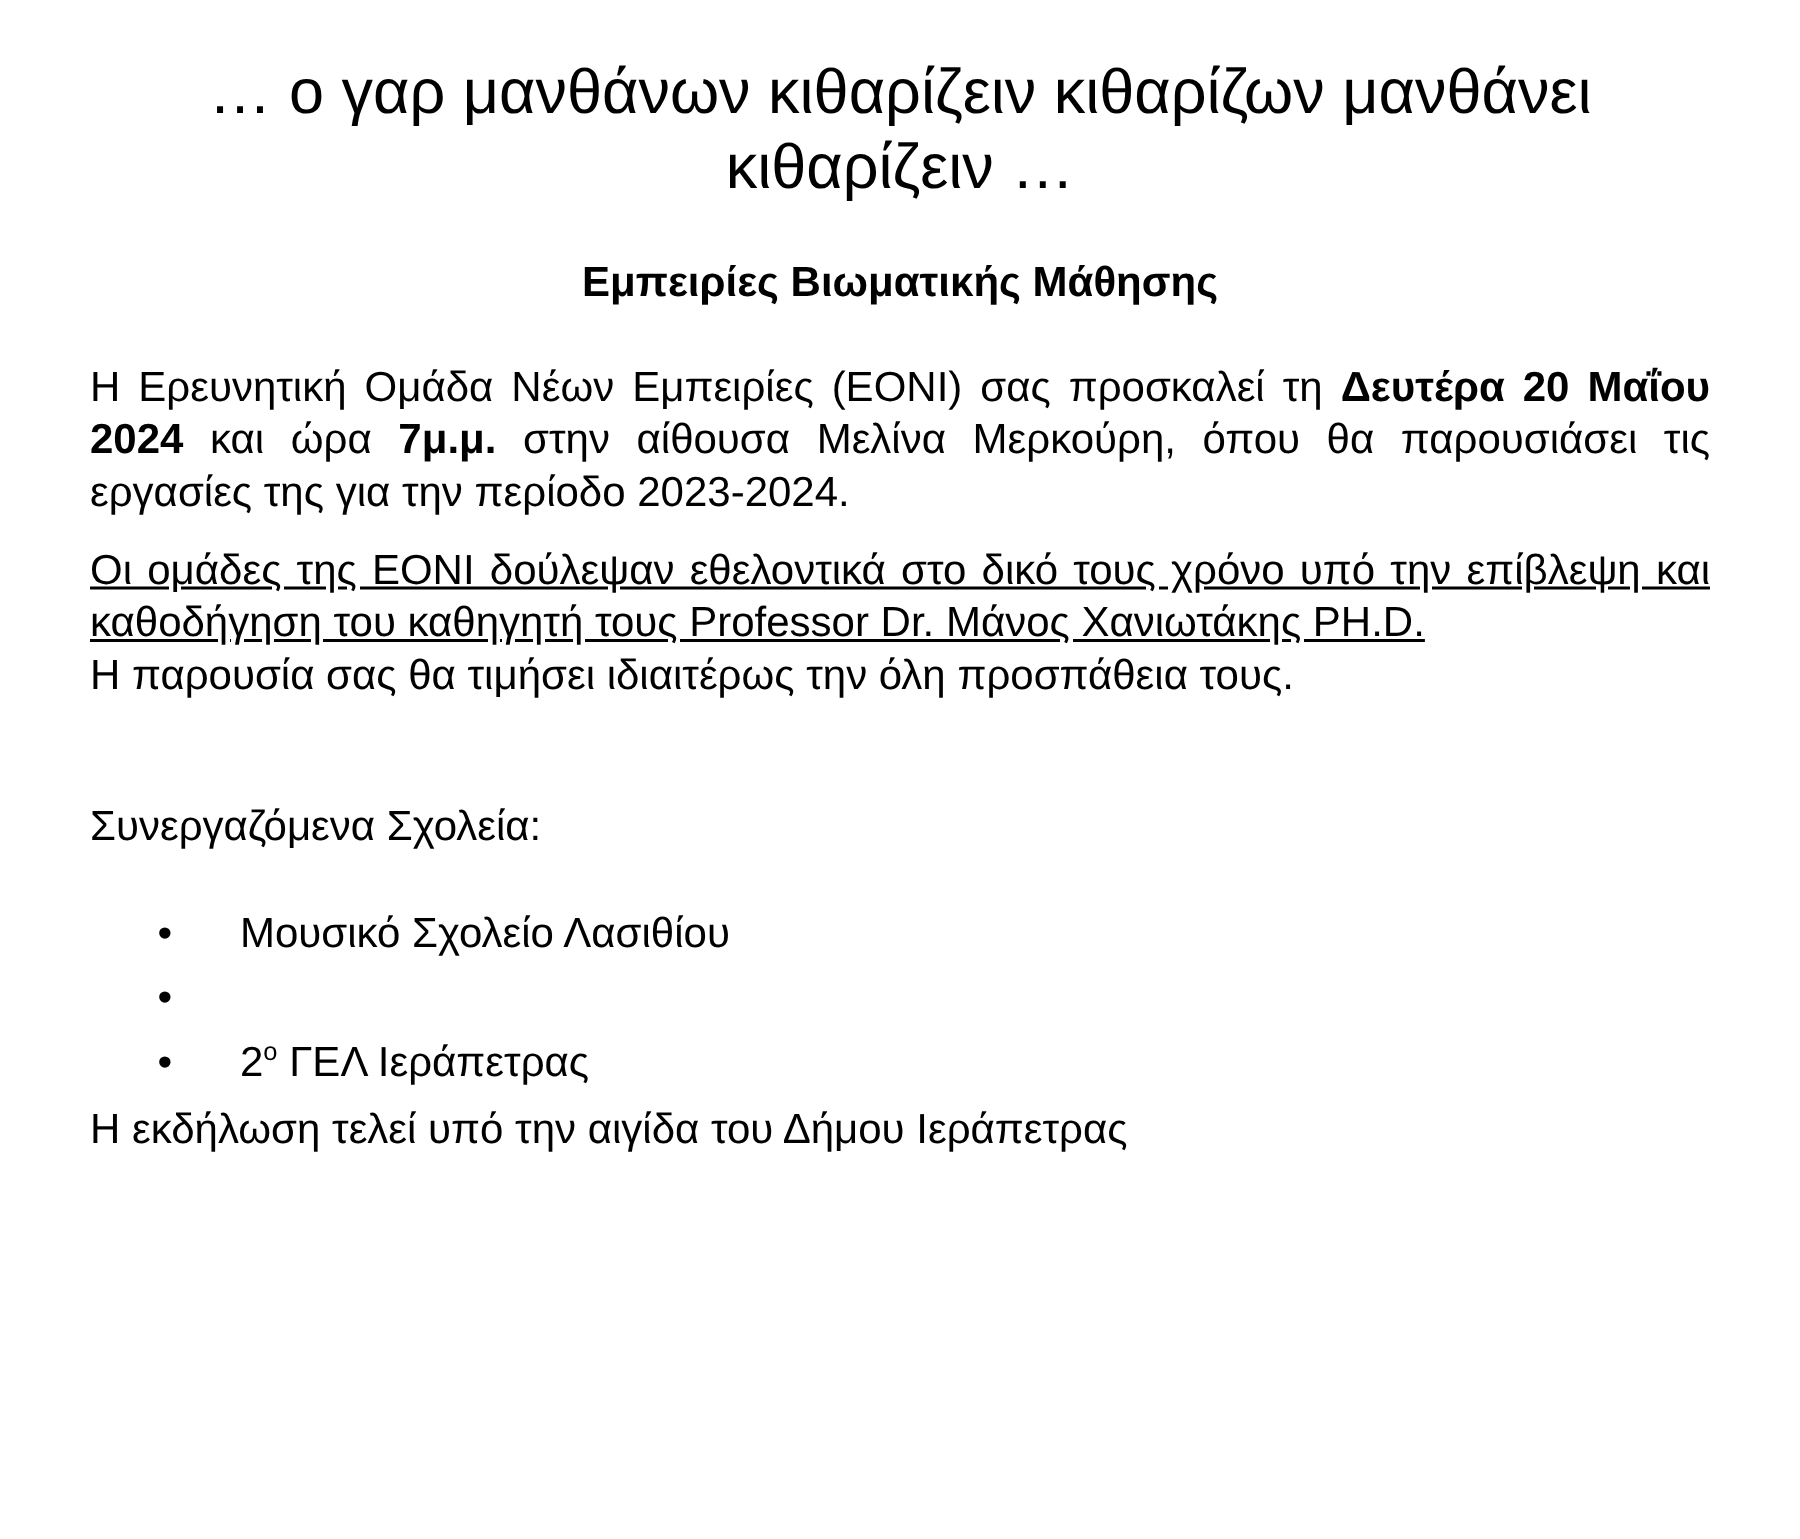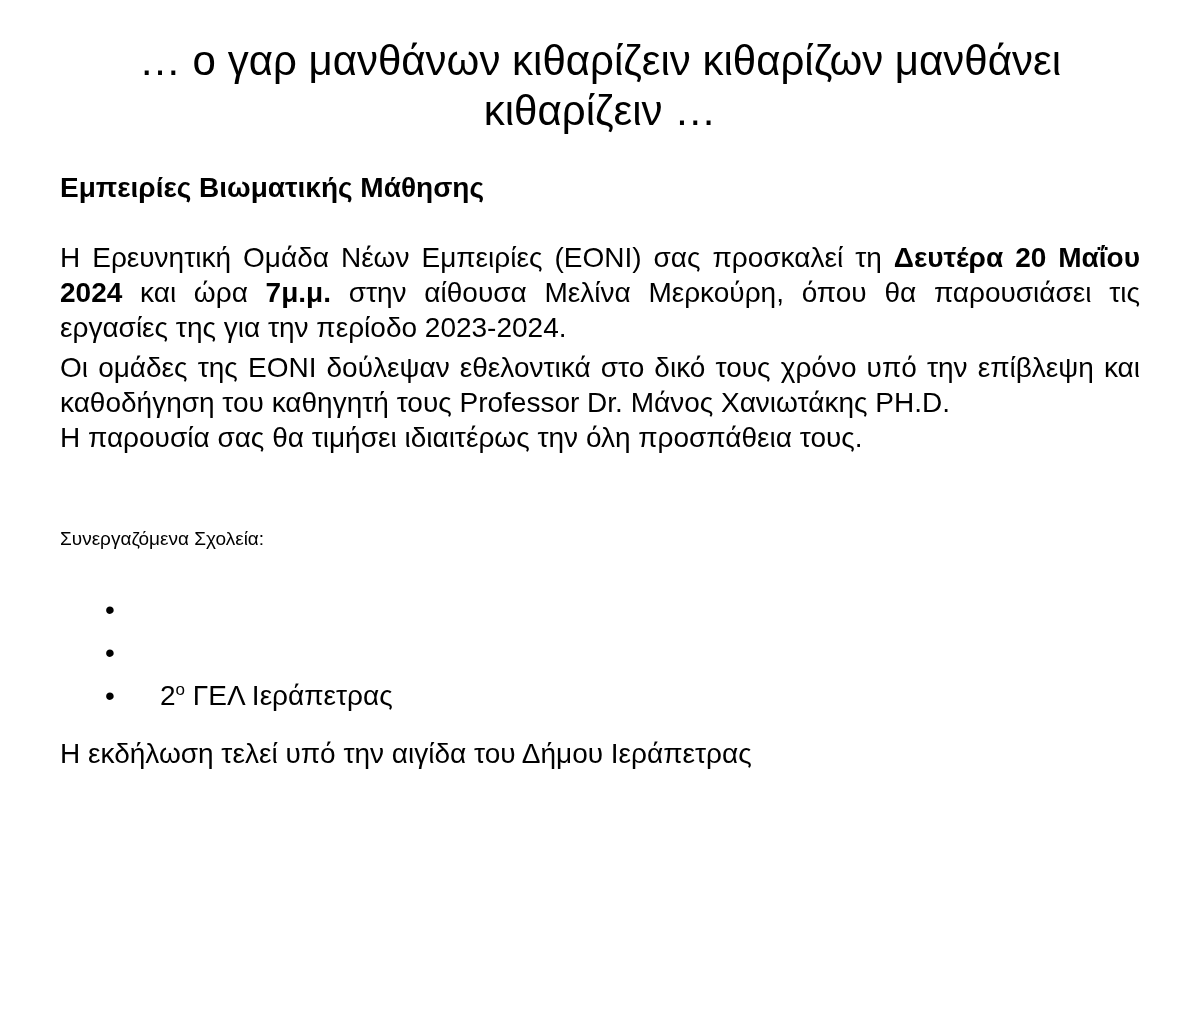--- a/index.html
+++ b/index.html
@@ -31,34 +31,34 @@
     font-size: 28px;
     line-height: 33px;
     font-weight: bold;
     text-align: center;
   }
   .subheading {
     margin-top: 36px;
     font-size: 28px;
     line-height: 32px;
     font-weight: bold;
-    text-align: left;
+    text-align: center;
   }
   .paras { margin-top: 36px; }
   .para {
     margin: 0;
     font-size: 28px;
     line-height: 35px;
   }
   .justify { text-align: justify; }
-  .gap-small { margin-top: 5px; }
+  .gap-small { margin-top: 17px; text-decoration: underline; }
   .gap-line  { }
   .schools-label {
     margin-top: 66px;
-    font-size: 19px;
+    font-size: 28px;
     line-height: 35px;
   }
   ul.schools {
     list-style: none;
     margin: 32px 0 0 0;
     padding: 0 0 0 45px;
     font-size: 28px;
   }
   ul.schools li {
     display: flex;
@@ -69,21 +69,21 @@
   .bullet-marker {
     display: inline-block;
     width: 55px;
     flex: 0 0 55px;
   }
   .school-name sup {
     font-size: 17px;
     line-height: 0;
   }
   .footer-line {
-    margin-top: 19px;
+    margin-top: 6px;
     font-size: 28px;
     line-height: 35px;
   }
 </style>
 </head>
 <body>
 
 <div class="page">
 
   <div class="title">… ο γαρ μανθάνων κιθαρίζειν κιθαρίζων μανθάνει κιθαρίζειν …</div>
@@ -95,20 +95,21 @@
     <p class="para justify"><span>Η Ερευνητική Ομάδα Νέων Εμπειρίες (ΕΟΝΙ) σας προσκαλεί τη </span><b>Δευτέρα 20 Μαΐου 2024</b><span> και ώρα </span><b>7μ.μ.</b><span> στην αίθουσα Μελίνα Μερκούρη, όπου θα παρουσιάσει τις εργασίες της για την περίοδο 2023-2024.</span></p>
     <p class="para justify gap-small">Οι ομάδες της ΕΟΝΙ δούλεψαν εθελοντικά στο δικό τους χρόνο υπό την επίβλεψη και καθοδήγηση του καθηγητή τους Professor Dr. Μάνος Χανιωτάκης  PH.D.</p>
     <p class="para gap-line">Η παρουσία σας θα τιμήσει ιδιαιτέρως την όλη προσπάθεια τους.</p>
   </div>
 
   <div class="schools-label">Συνεργαζόμενα Σχολεία:</div>
 
   <ul class="schools">
     <li>
         <span class="bullet-marker">•</span>
+        <span class="school-name"><span></span><sup></sup><span>Μουσικό Σχολείο Λασιθίου</span></span>
       </li>
     <li>
         <span class="bullet-marker">•</span>
       </li>
     <li>
         <span class="bullet-marker">•</span>
         <span class="school-name"><span>2</span><sup>ο</sup><span> ΓΕΛ Ιεράπετρας</span></span>
       </li>
   </ul>
 

